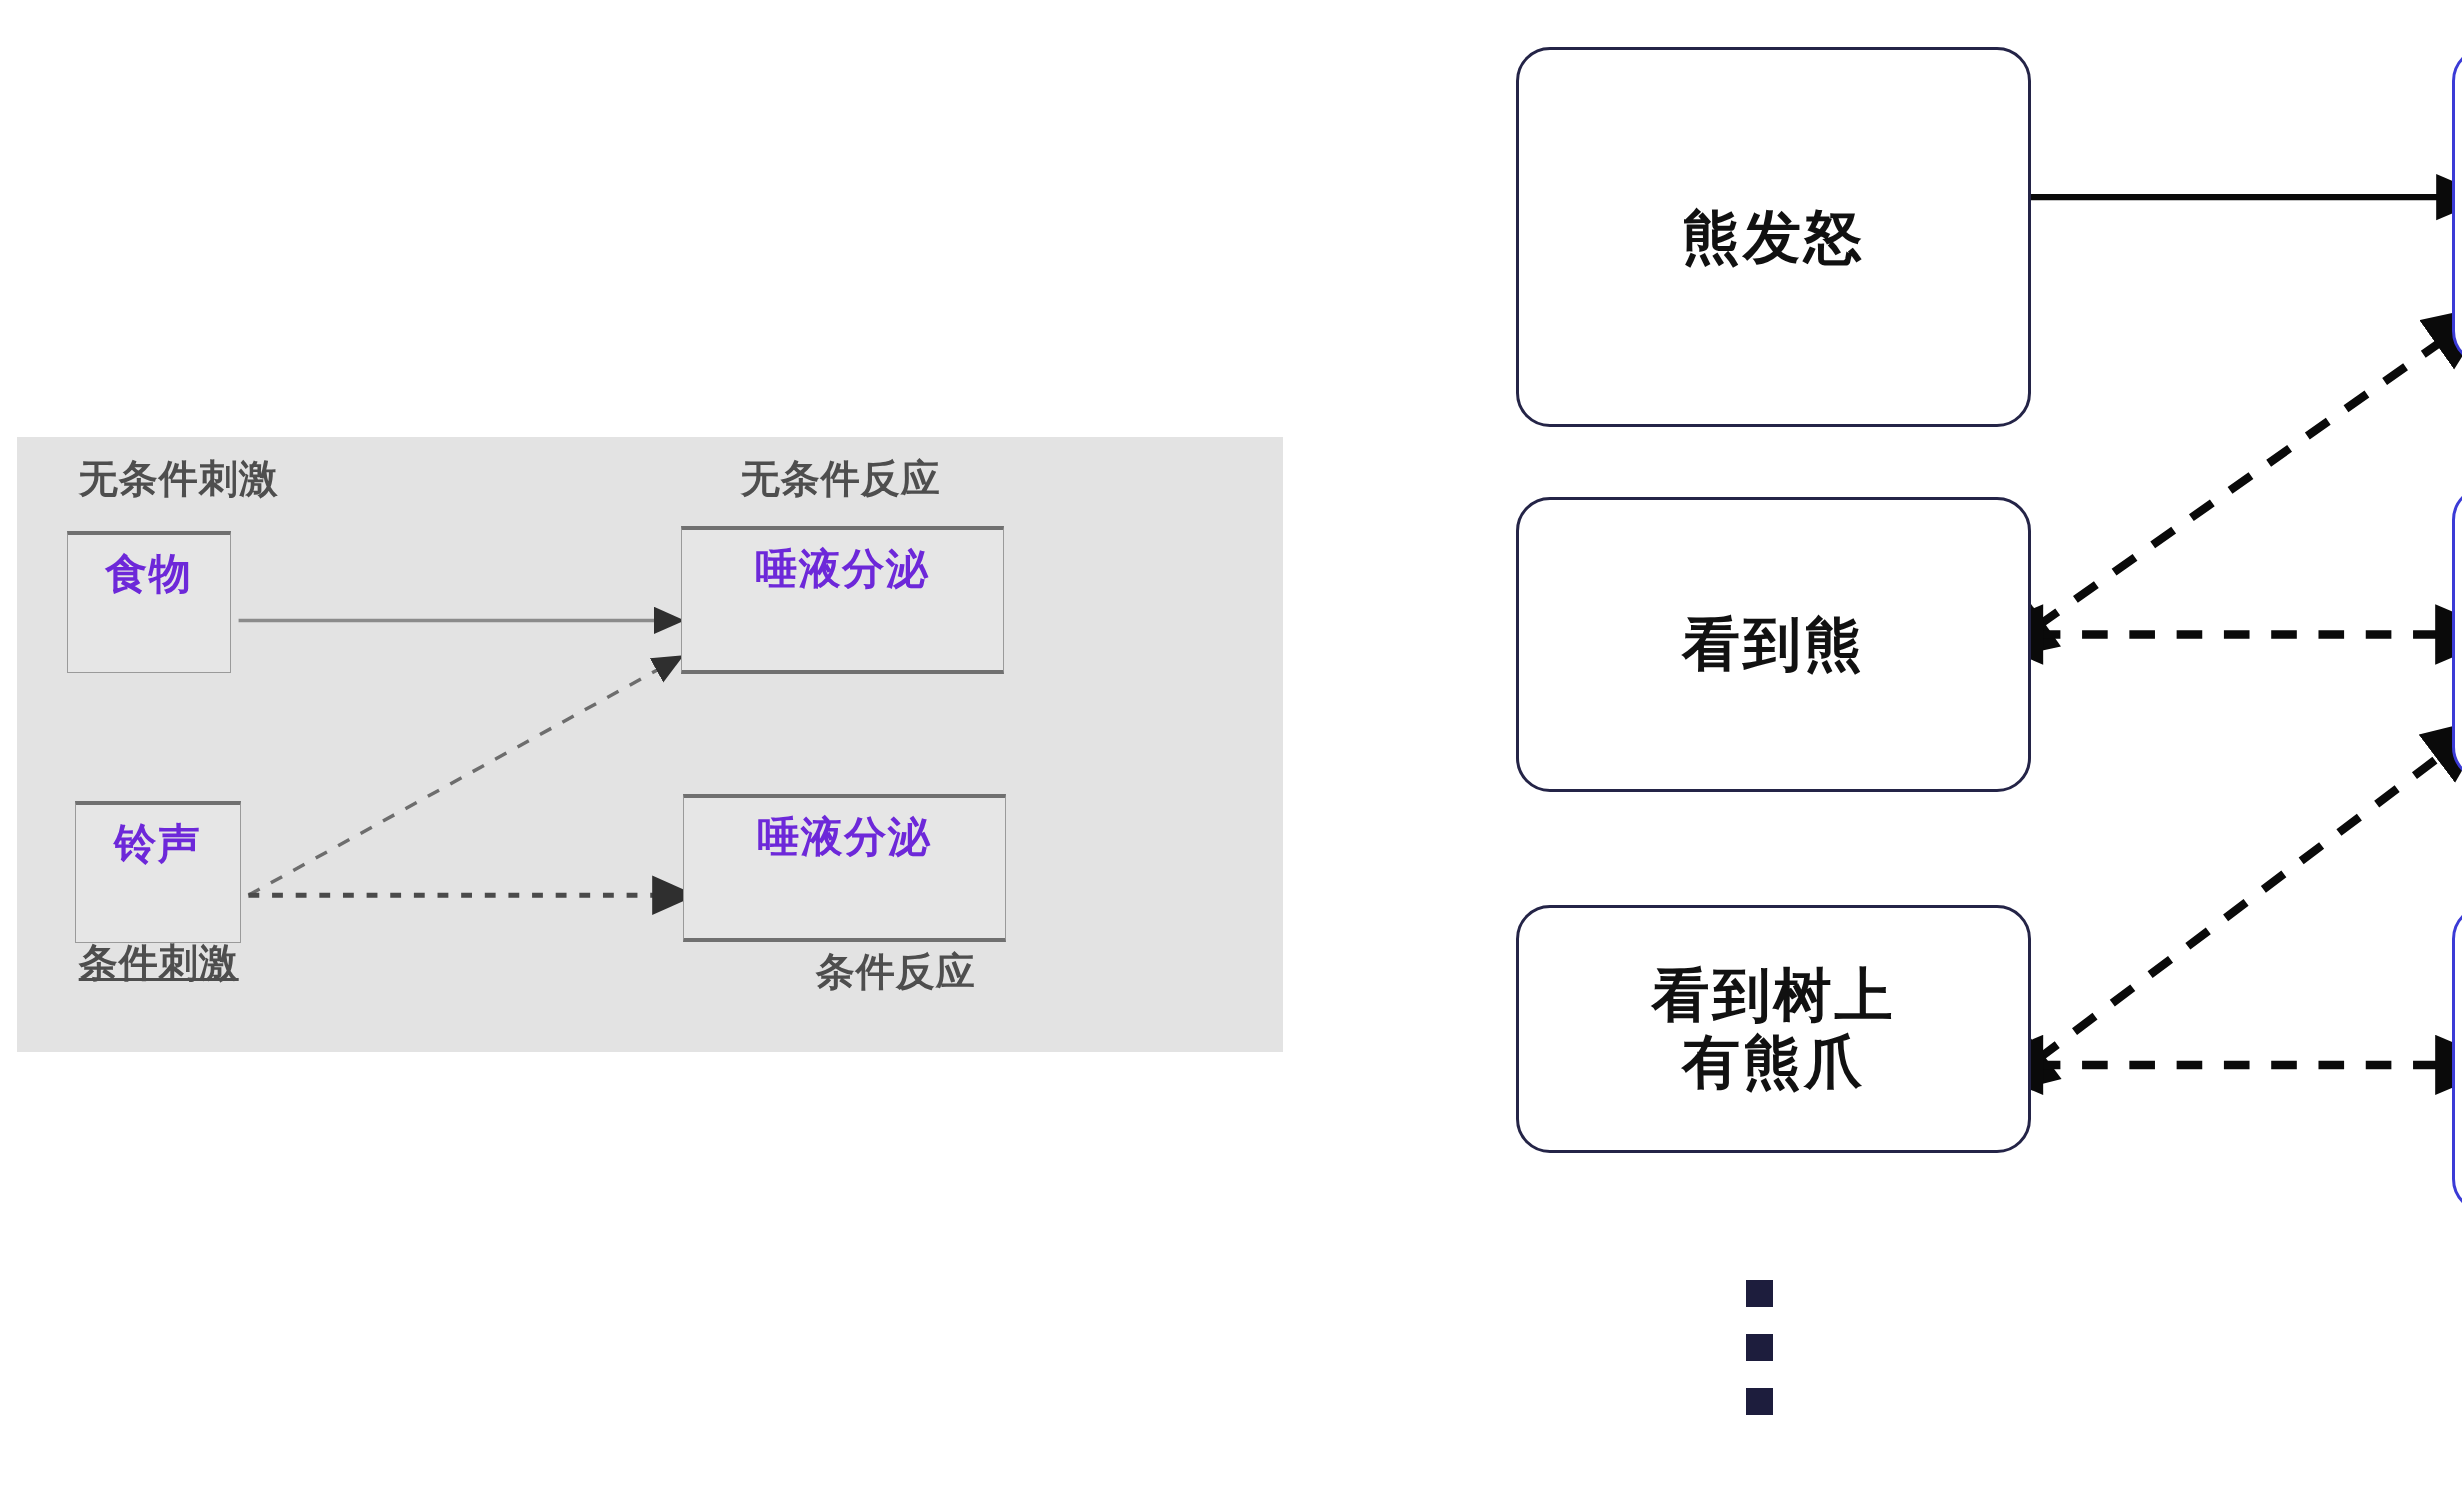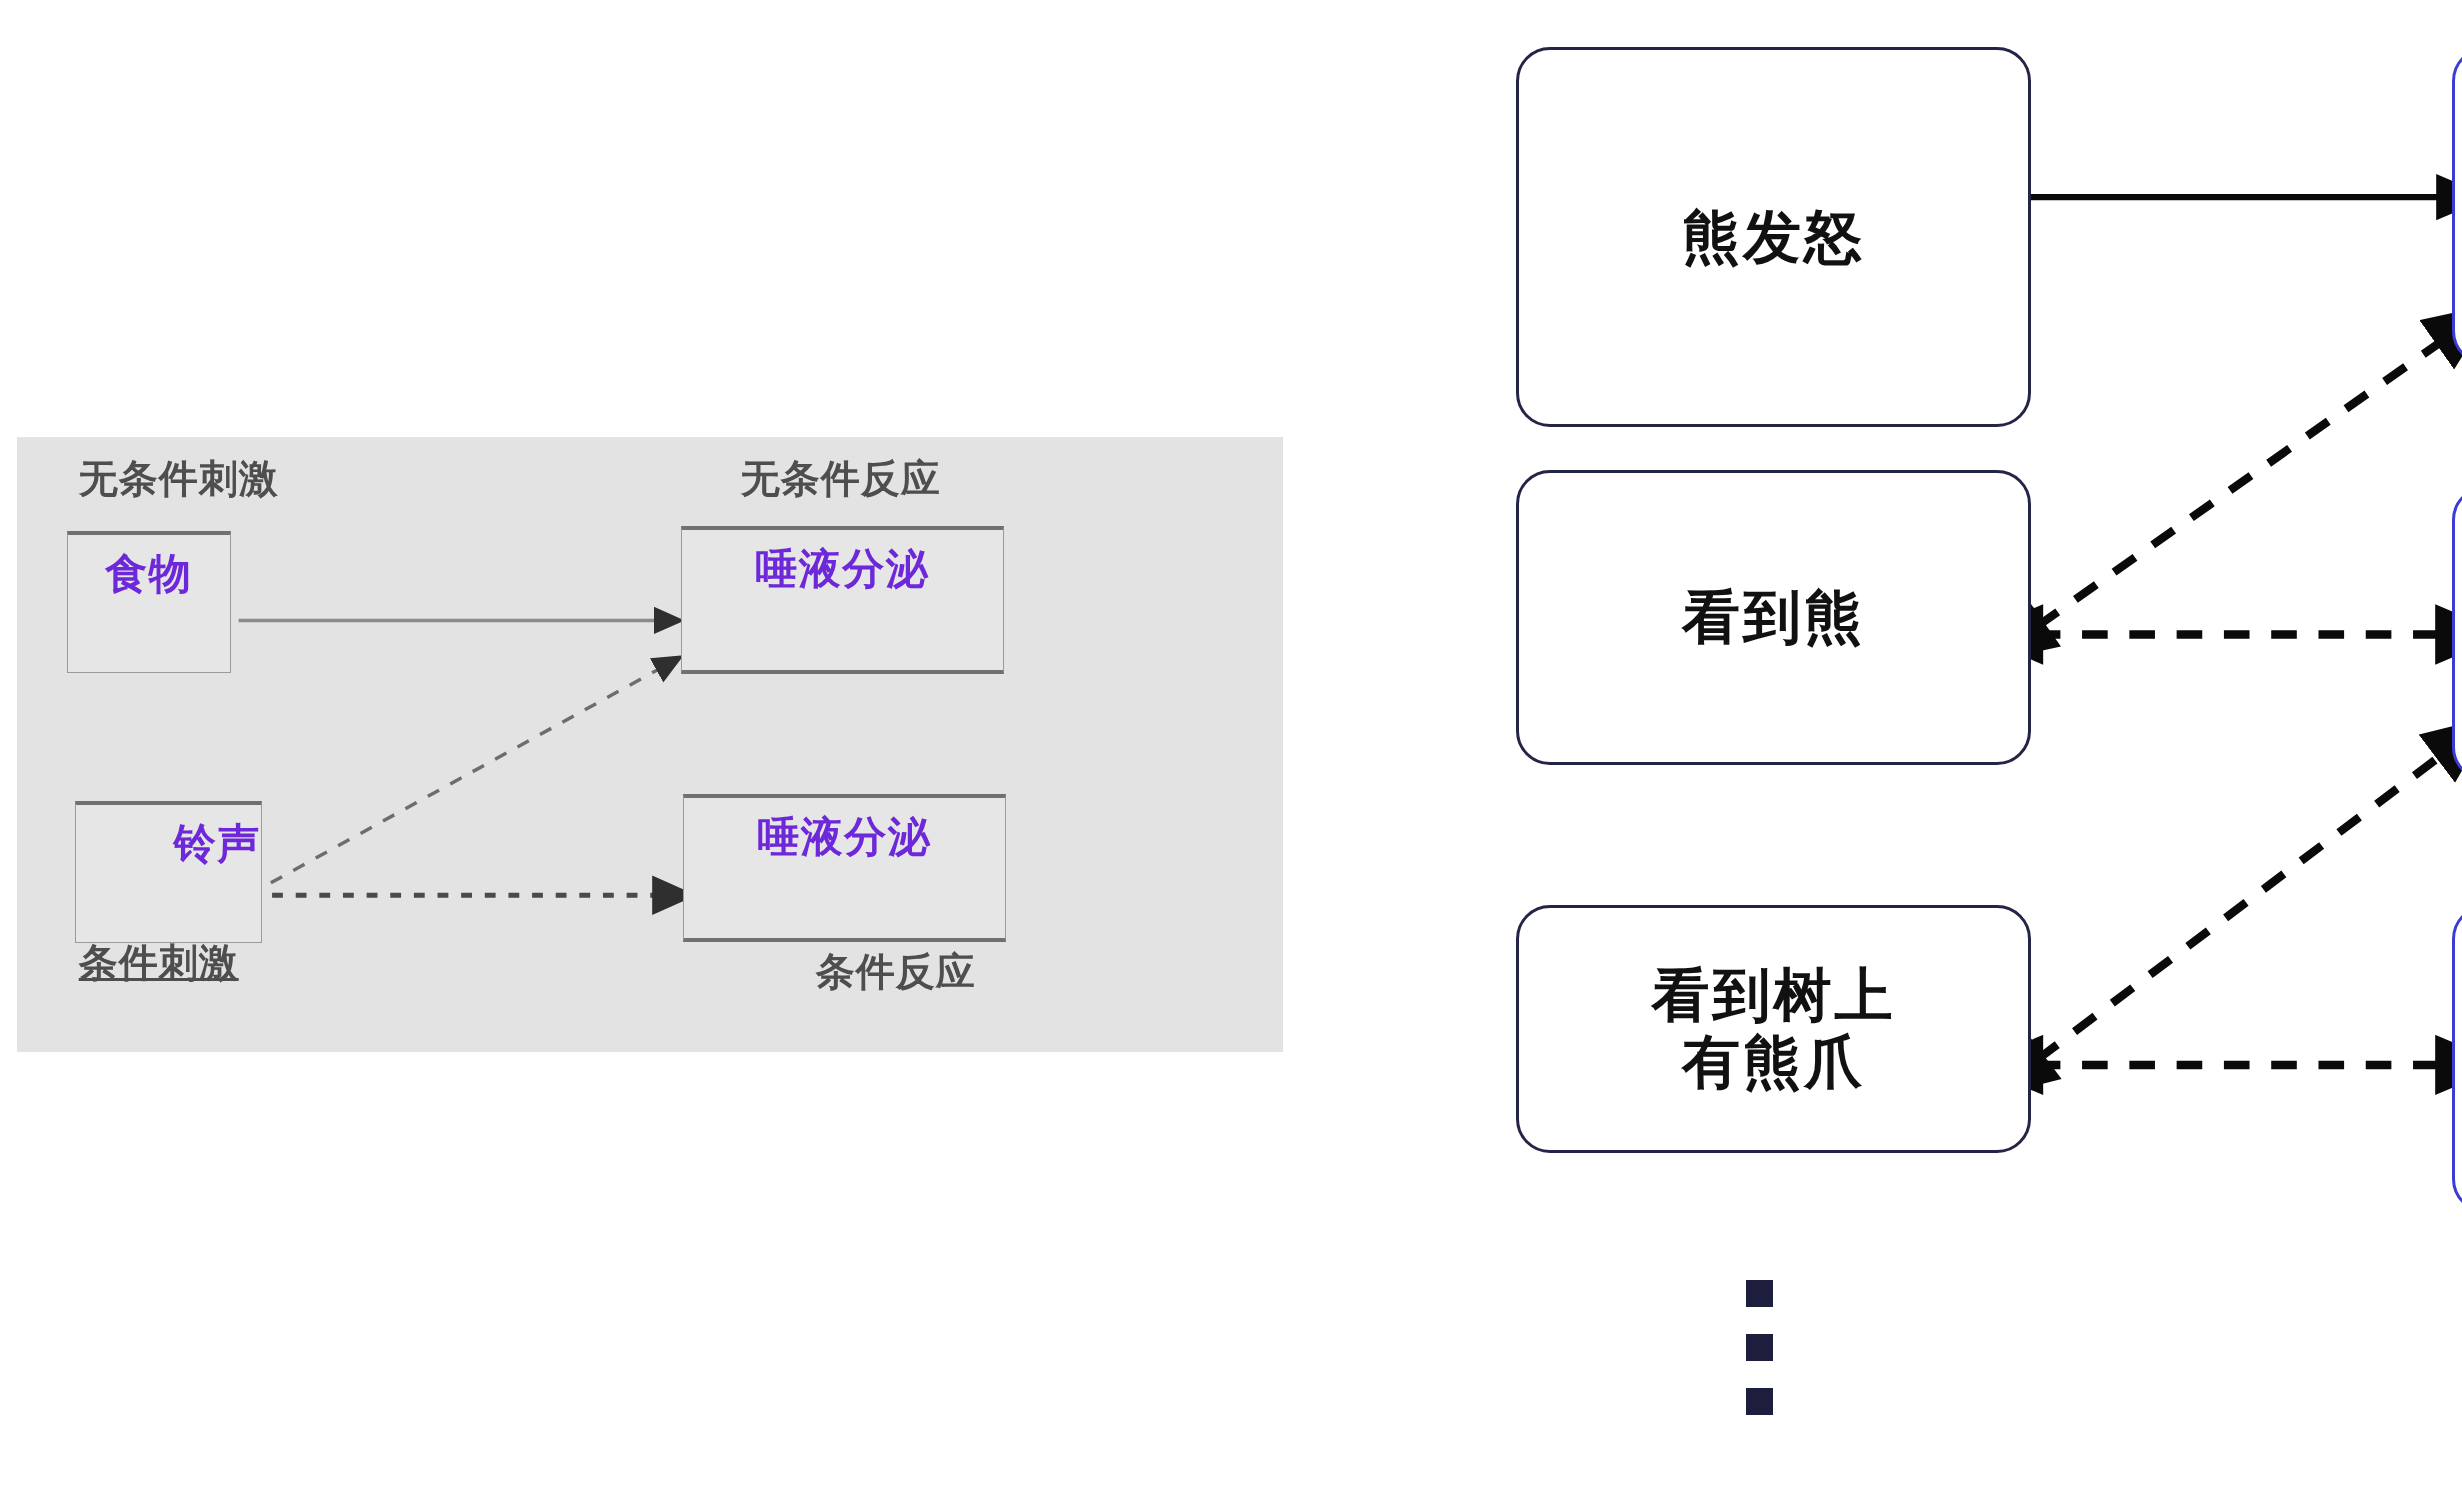--- a/index.html
+++ b/index.html
@@ -29,21 +29,21 @@
     box-sizing:border-box;
     color:#6d28d9;font-size:42px;font-weight:700;letter-spacing:1.5px;
     text-align:center;white-space:nowrap;
     display:flex;align-items:flex-start;justify-content:center;
     padding-top:10.8px;
   }
   .pav-box.heavy-top{ border-top:4.9px solid #707070; }
   .pav-box.heavy-both{ border-top:4.9px solid #707070; border-bottom:4.9px solid #707070; }
 
   #pav-box-food{ left:50px; top:94px; width:164px; height:142px; }
-  #pav-box-bell{ left:58px; top:364px; width:187px; height:142px;justify-content:flex-end; }
+  #pav-box-bell{ left:58px; top:364px; width:166px; height:142px; }
   #pav-box-sal1{ left:664px; top:89px; width:323px; height:148px; }
   #pav-box-sal2{ left:666px; top:357px; width:323px; height:148px; }
 
   #pavlov-svg{position:absolute;left:0;top:0;width:1266px;height:615px;overflow:visible;}
 
   
   #rl-diagram{position:absolute;left:1428px;top:0px;width:1878px;height:1498px;}
   #rl-svg{position:absolute;left:0;top:0;width:1878px;height:1498px;overflow:visible;}
 
   .rl-node{
@@ -54,21 +54,21 @@
   }
   .rl-node.left-col{ border:3.4px solid #242447; }
   .rl-node.right-col{ border:3.4px solid #3b3bd6; }
 
   .rl-node .cn{
     color:#111111;font-size:58px;font-weight:700;letter-spacing:3px;
     font-family:"Liberation Sans","DejaVu Sans",sans-serif;
   }
 
   #rl-node-bear-angry { left:88px;  top:47px;   width:515px; height:380px; }
-  #rl-node-see-bear   { left:88px;  top:470px;  width:515px; height:295px; }
+  #rl-node-see-bear   { left:88px;  top:497px;  width:515px; height:295px; }
   #rl-node-claw       { left:88px;  top:905px; width:515px; height:248px; }
   #rl-node-reward     { left:1024px; top:47px;   width:509px; height:318px; }
   #rl-node-vsp        { left:1024px; top:486px;  width:509px; height:295px; }
   #rl-node-vs         { left:1024px; top:905px; width:509px; height:308px; }
 
   
   .ellipsis-col{position:absolute;display:flex;flex-direction:column;align-items:center;}
   .ellipsis-col .dot{width:26.6px;height:26.6px;margin-bottom:27.6px;}
   .ellipsis-col .dot:last-child{margin-bottom:0;}
   #ellipsis-left{ left:318px; top:1280px; }

